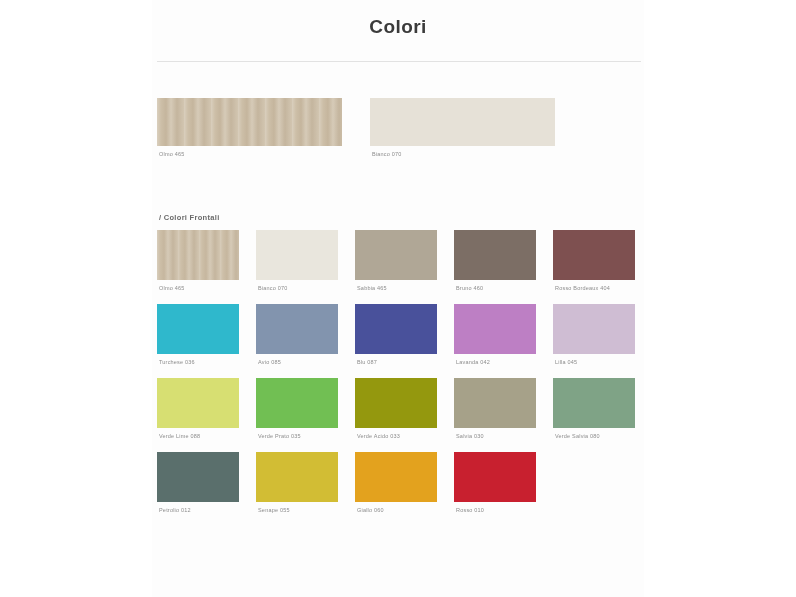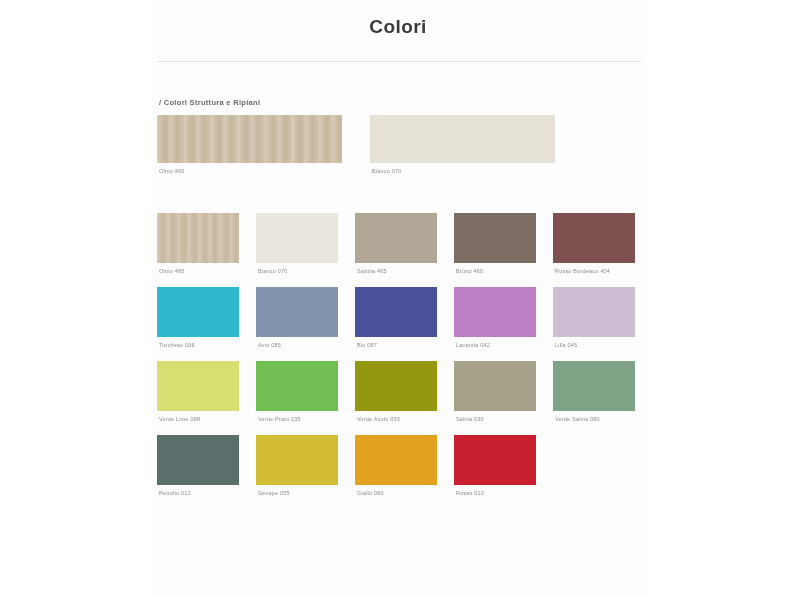--- a/index.html
+++ b/index.html
@@ -144,34 +144,34 @@
 <body>
 
 <div class="page">
   <div class="sheet">
 
     <div class="page-title">Colori</div>
 
     <div class="title-rule"></div>
 
     <div class="section section-structure">
-      <div class="section-title">/ Colori Struttura e Ripiani</div>
       <div class="wide-row" id="wide-row">
           <div class="wide-item">
             <div class="wide-chip blurry grain grain-wide" style="background: rgb(205, 191, 168);"></div>
             <div class="chip-label">Olmo 465</div>
           </div>
           <div class="wide-item">
             <div class="wide-chip blurry" style="background: rgb(230, 225, 215);"></div>
             <div class="chip-label">Bianco 070</div>
           </div>
         </div>
     </div>
 
     <div class="section section-fronts">
+      <div class="section-title">/ Colori Frontali</div>
       <div class="swatch-grid" id="swatch-grid">
           <div class="swatch-cell">
             <div class="swatch-chip blurry grain" style="background: rgb(205, 191, 168);"></div>
             <div class="chip-label">Olmo 465</div>
           </div>
           <div class="swatch-cell">
             <div class="swatch-chip blurry" style="background: rgb(233, 230, 221);"></div>
             <div class="chip-label">Bianco 070</div>
           </div>
           <div class="swatch-cell">

